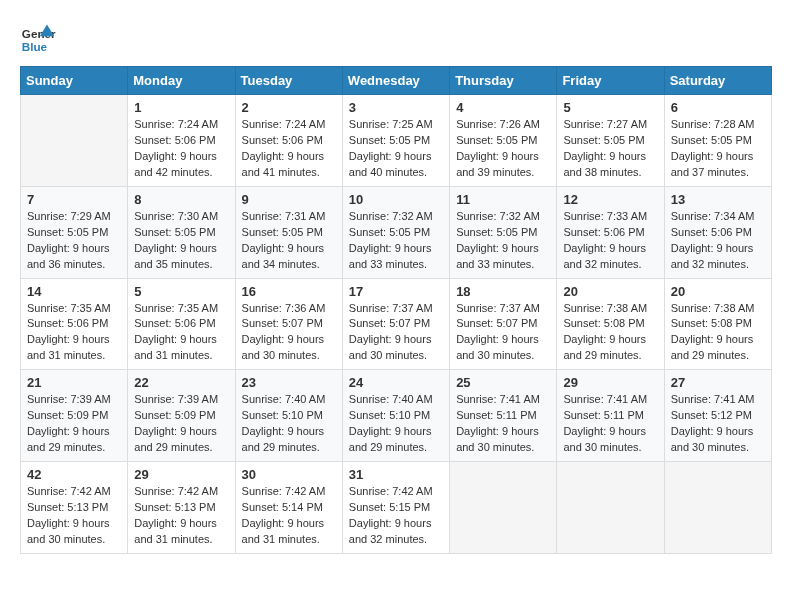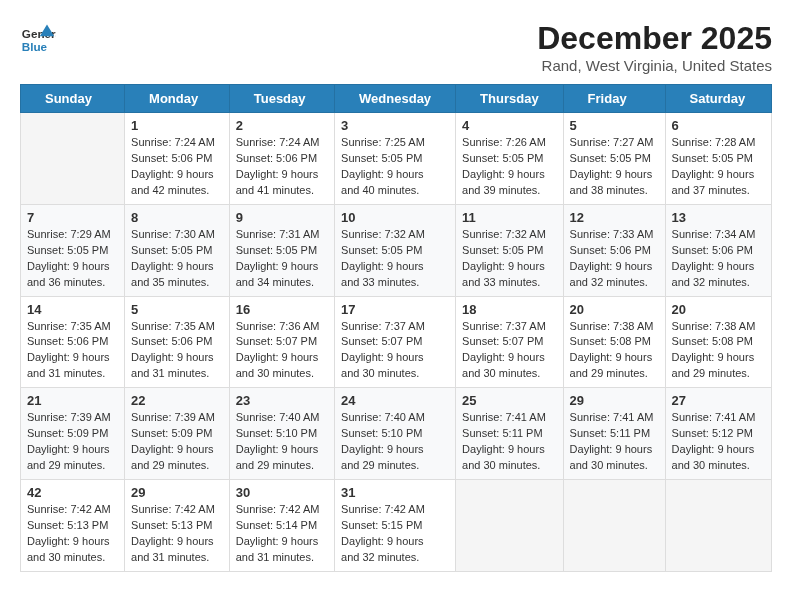--- a/index.html
+++ b/index.html
@@ -42,21 +42,21 @@
     }
     .calendar {
       width: 100%;
       border-collapse: collapse;
       border: 1px solid #ccc;
     }
     .calendar th {
       background-color: #2980b9;
       color: #fff;
       text-align: left;
-      padding: 6px 24px;
+      padding: 6px 5px;
       font-size: 13px;
       border: 1px solid #2471a3;
     }
     .calendar td {
       vertical-align: top;
       padding: 5px 6px;
       border: 1px solid #ddd;
       width: 107px;
       min-height: 80px;
       background: #fff;
@@ -84,24 +84,20 @@
 </head>
 <body>
 
 <div class="header-area">
   <div class="logo">
     <svg class="logo-icon" viewBox="0 0 40 40" xmlns="http://www.w3.org/2000/svg">
       <text x="2" y="20" font-size="13" font-weight="bold" fill="#333">General</text>
       <text x="2" y="34" font-size="13" font-weight="bold" fill="#2980b9">Blue</text>
       <polygon points="30,5 38,18 22,18" fill="#2980b9"></polygon>
     </svg>
-  </div>
-  <div class="title-area">
-    <div class="month-title">December 2025</div>
-    <div class="location">Rand, West Virginia, United States</div>
   </div>
 </div>
 
 <table class="calendar">
   <thead>
     <tr>
     <th>Sunday</th>
         <th>Monday</th>
         <th>Tuesday</th>
         <th>Wednesday</th>

